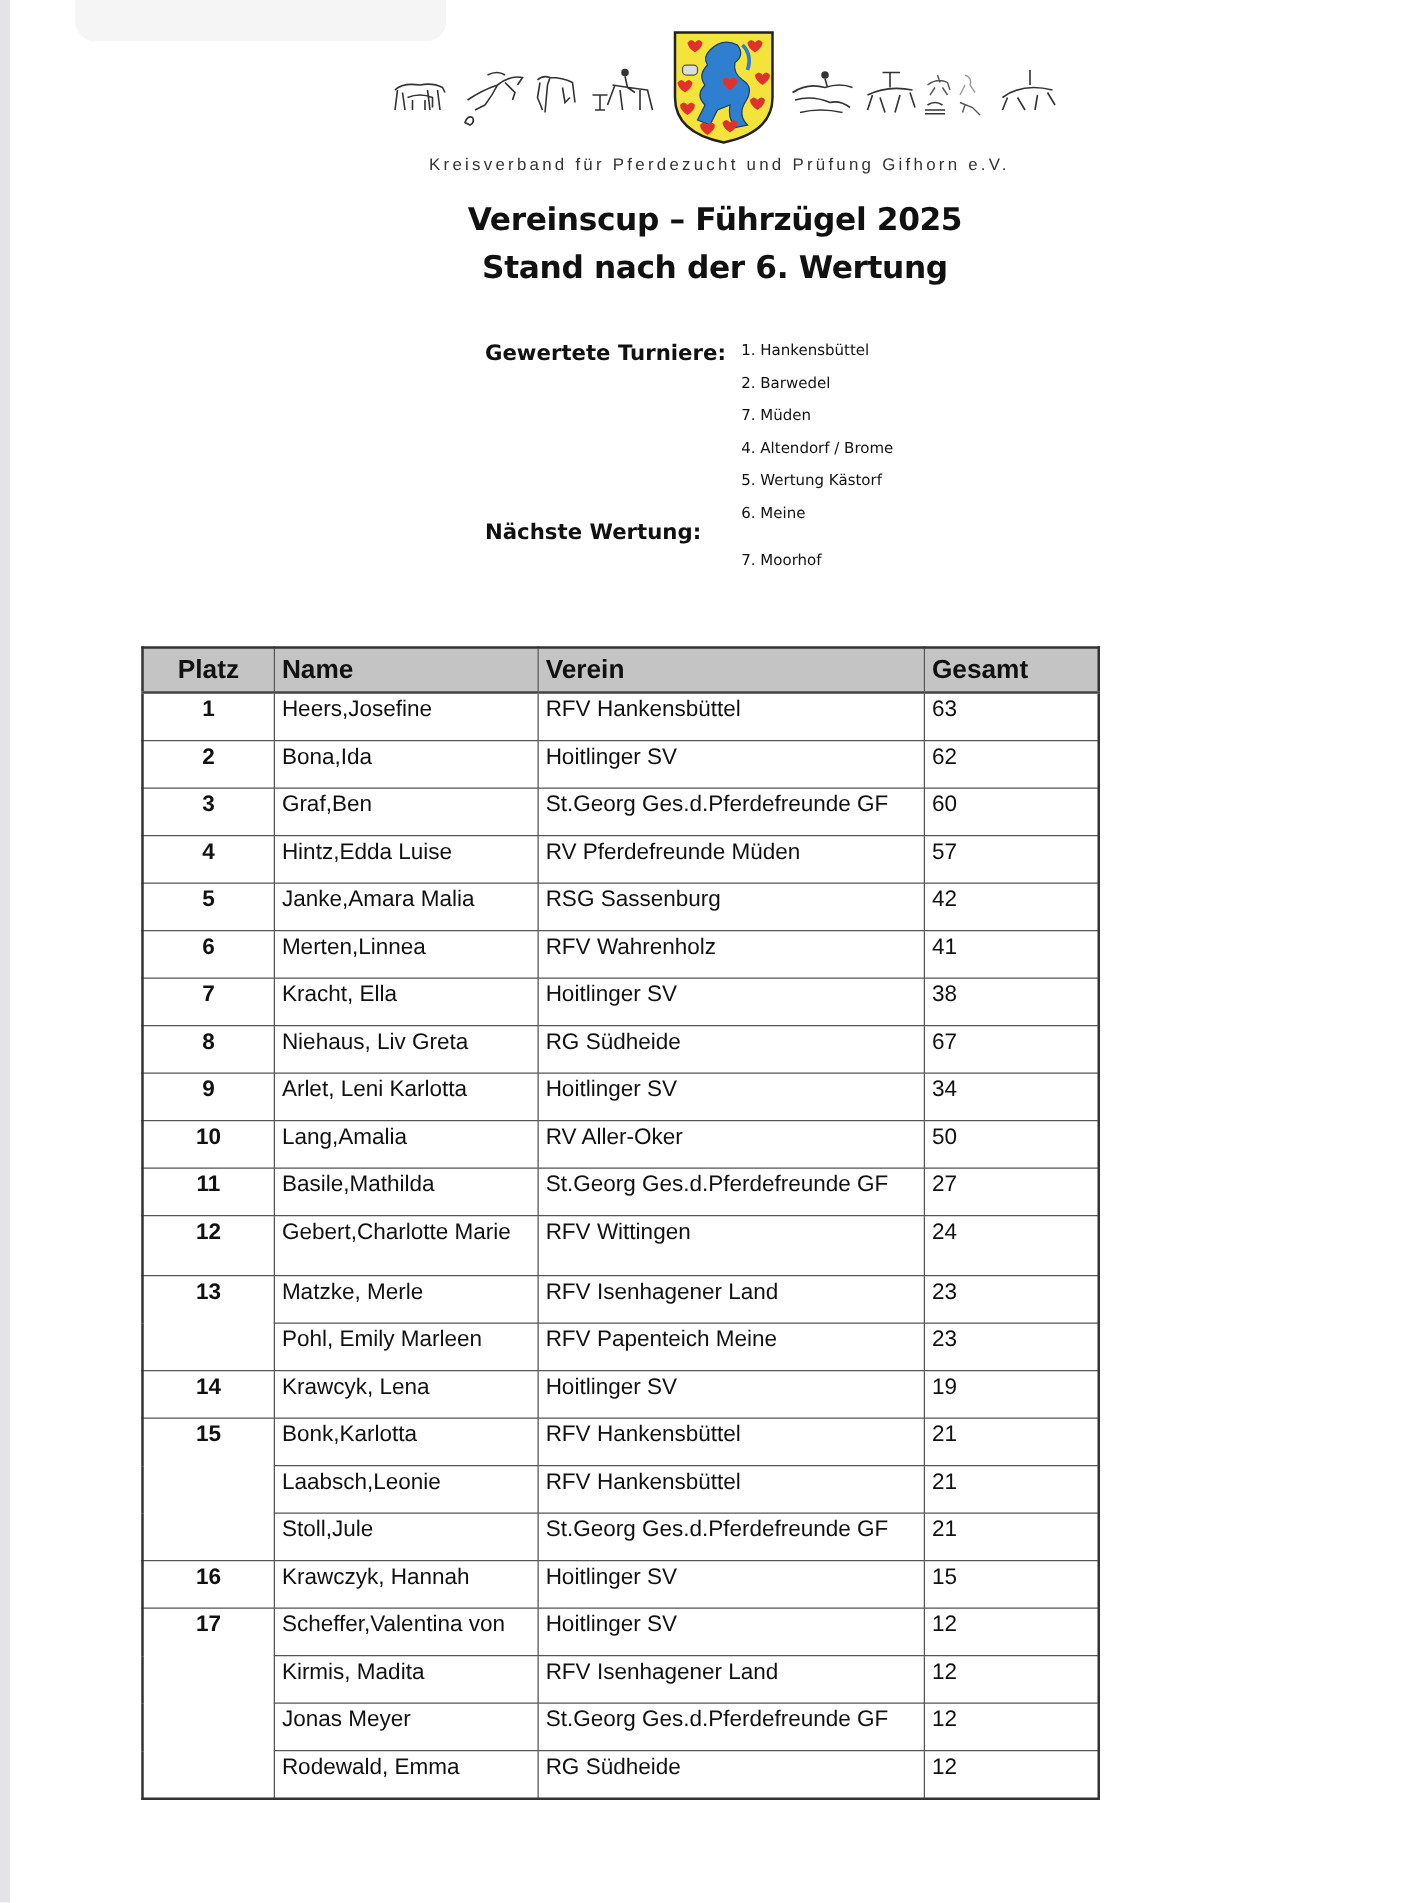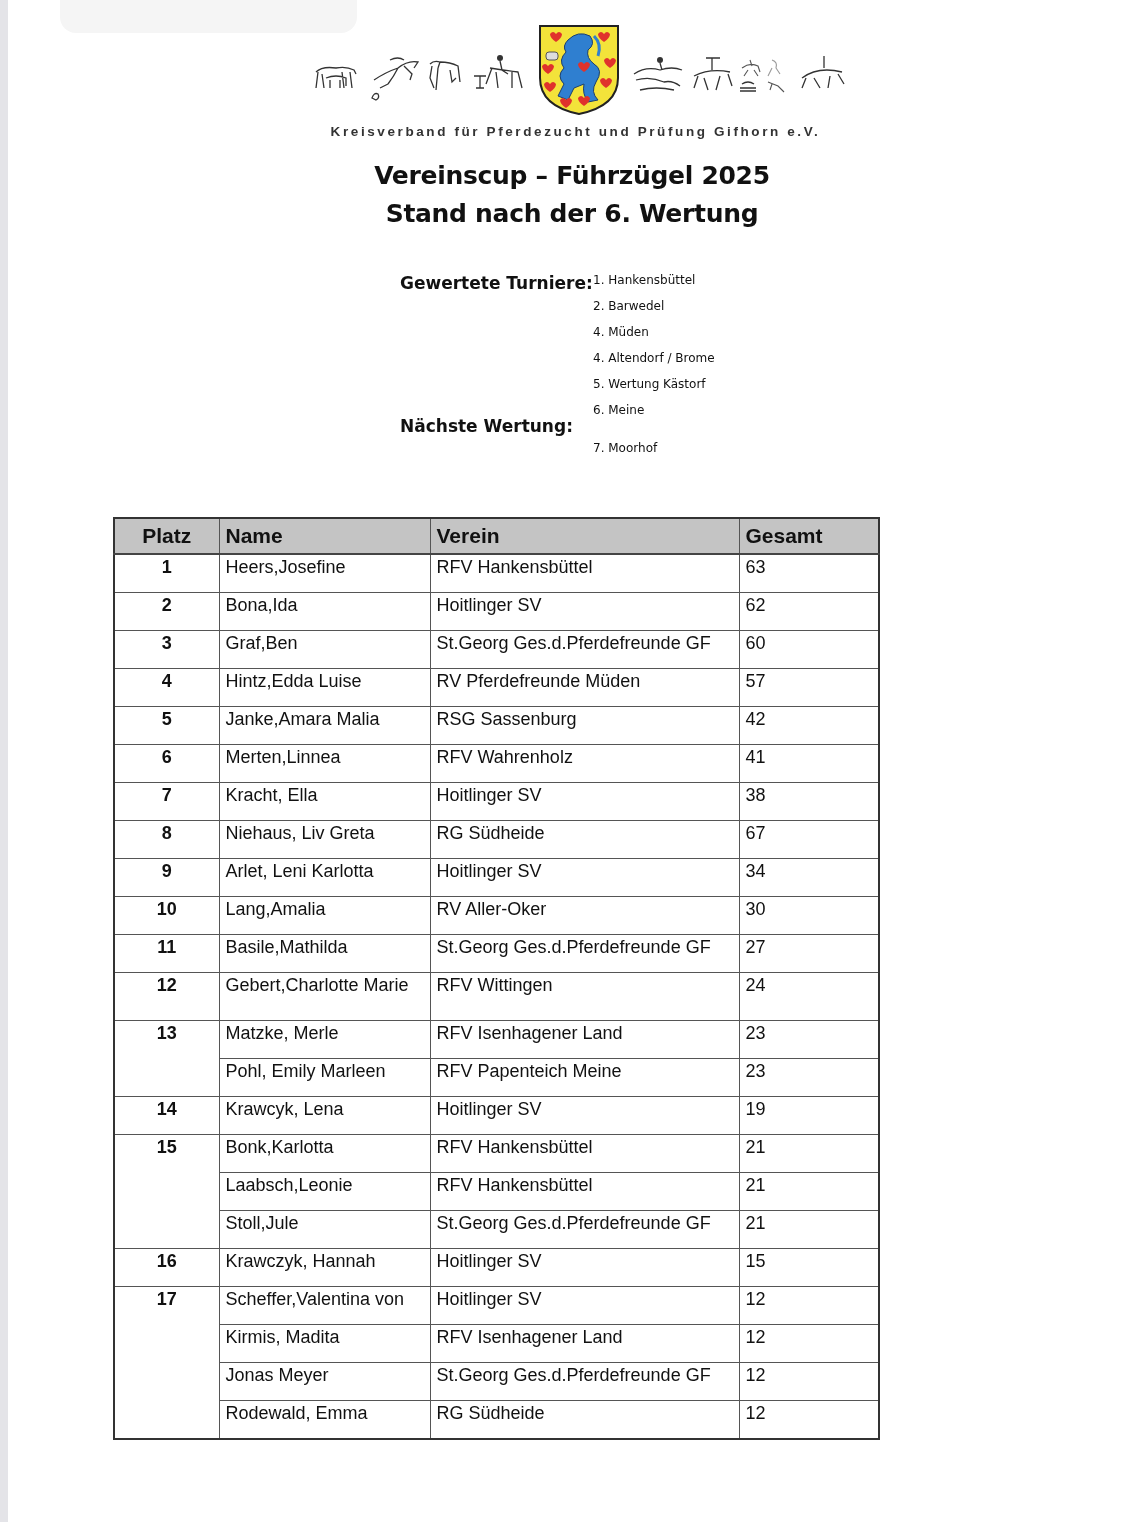--- a/index.html
+++ b/index.html
@@ -15,32 +15,32 @@
   }
   .page-pill .pill-text {
     position:absolute; left:118px; top:-14px; font-size:36px; font-weight:bold;
     color:#9a9a9a; letter-spacing:2px;
   }
   .banner { position:absolute; left:310px; top:24px; width:540px; height:95px; }
   .sketch { position:absolute; }
   .shield { position:absolute; left:228px; top:0; width:82px; height:92px; }
   .org-line {
     position:absolute; left:0; width:1121px; top:124px; text-align:center;
-    font-size:13.5px; letter-spacing:2.6px; color:#333; padding-left:30px; box-sizing:border-box;font-weight:bold;
+    font-size:13.5px; letter-spacing:2.6px; color:#333; padding-left:30px; box-sizing:border-box;
   }
   .title {
     position:absolute; left:0; width:1121px; text-align:center;
     font-family:"DejaVu Sans", sans-serif; font-weight:bold; font-size:25px; color:#111;
     padding-left:23px; box-sizing:border-box; letter-spacing:-0.3px;
   }
   .title.l1 { top:161px; }
   .title.l2 { top:199px; }
   .info-label {
     position:absolute; left:388px; font-family:"DejaVu Sans", sans-serif;
-    font-weight:bold; font-size:17px; color:#111;margin-left:12px;
+    font-weight:bold; font-size:17px; color:#111;
   }
   .info-val {
     position:absolute; left:593px; font-family:"DejaVu Sans", sans-serif;
     font-size:12px; color:#111;
   }
   table.rank {
     position:absolute; left:113px; top:517px; border-collapse:collapse;
     border:2px solid #333; font-family:"Liberation Sans", sans-serif;padding-left:15px;
   }
   table.rank th, table.rank td {
@@ -119,21 +119,21 @@
 </div>
 
 <div class="org-line">Kreisverband für Pferdezucht und Prüfung Gifhorn e.V.</div>
 
 <div class="title l1">Vereinscup – Führzügel 2025</div>
 <div class="title l2">Stand nach der 6. Wertung</div>
 
 <div class="info-label" style="top:273px">Gewertete Turniere:</div>
 <div class="info-val" style="top:273px">1. Hankensbüttel</div>
 <div class="info-val" style="top:299px">2. Barwedel</div>
-<div class="info-val" style="top:325px">4. Müden</div>
+<div class="info-val" style="top:325px">7. Müden</div>
 <div class="info-val" style="top:351px">4. Altendorf / Brome</div>
 <div class="info-val" style="top:377px">5. Wertung Kästorf</div>
 <div class="info-val" style="top:403px">6. Meine</div>
 <div class="info-label" style="top:416px">Nächste Wertung:</div>
 <div class="info-val" style="top:441px">7.  Moorhof</div>
 
 <table class="rank">
   <colgroup>
       <col class="c1">
       <col class="c2">
@@ -200,21 +200,21 @@
     <tr>
         <td class="platz">9</td>
         <td>Arlet, Leni Karlotta</td>
         <td>Hoitlinger SV</td>
         <td>34</td>
       </tr>
     <tr>
         <td class="platz">10</td>
         <td>Lang,Amalia</td>
         <td>RV Aller-Oker</td>
-        <td>30</td>
+        <td>50</td>
       </tr>
     <tr>
         <td class="platz">11</td>
         <td>Basile,Mathilda</td>
         <td>St.Georg Ges.d.Pferdefreunde GF</td>
         <td>27</td>
       </tr>
     <tr class="tall">
         <td class="platz">12</td>
         <td>Gebert,Charlotte Marie</td>

